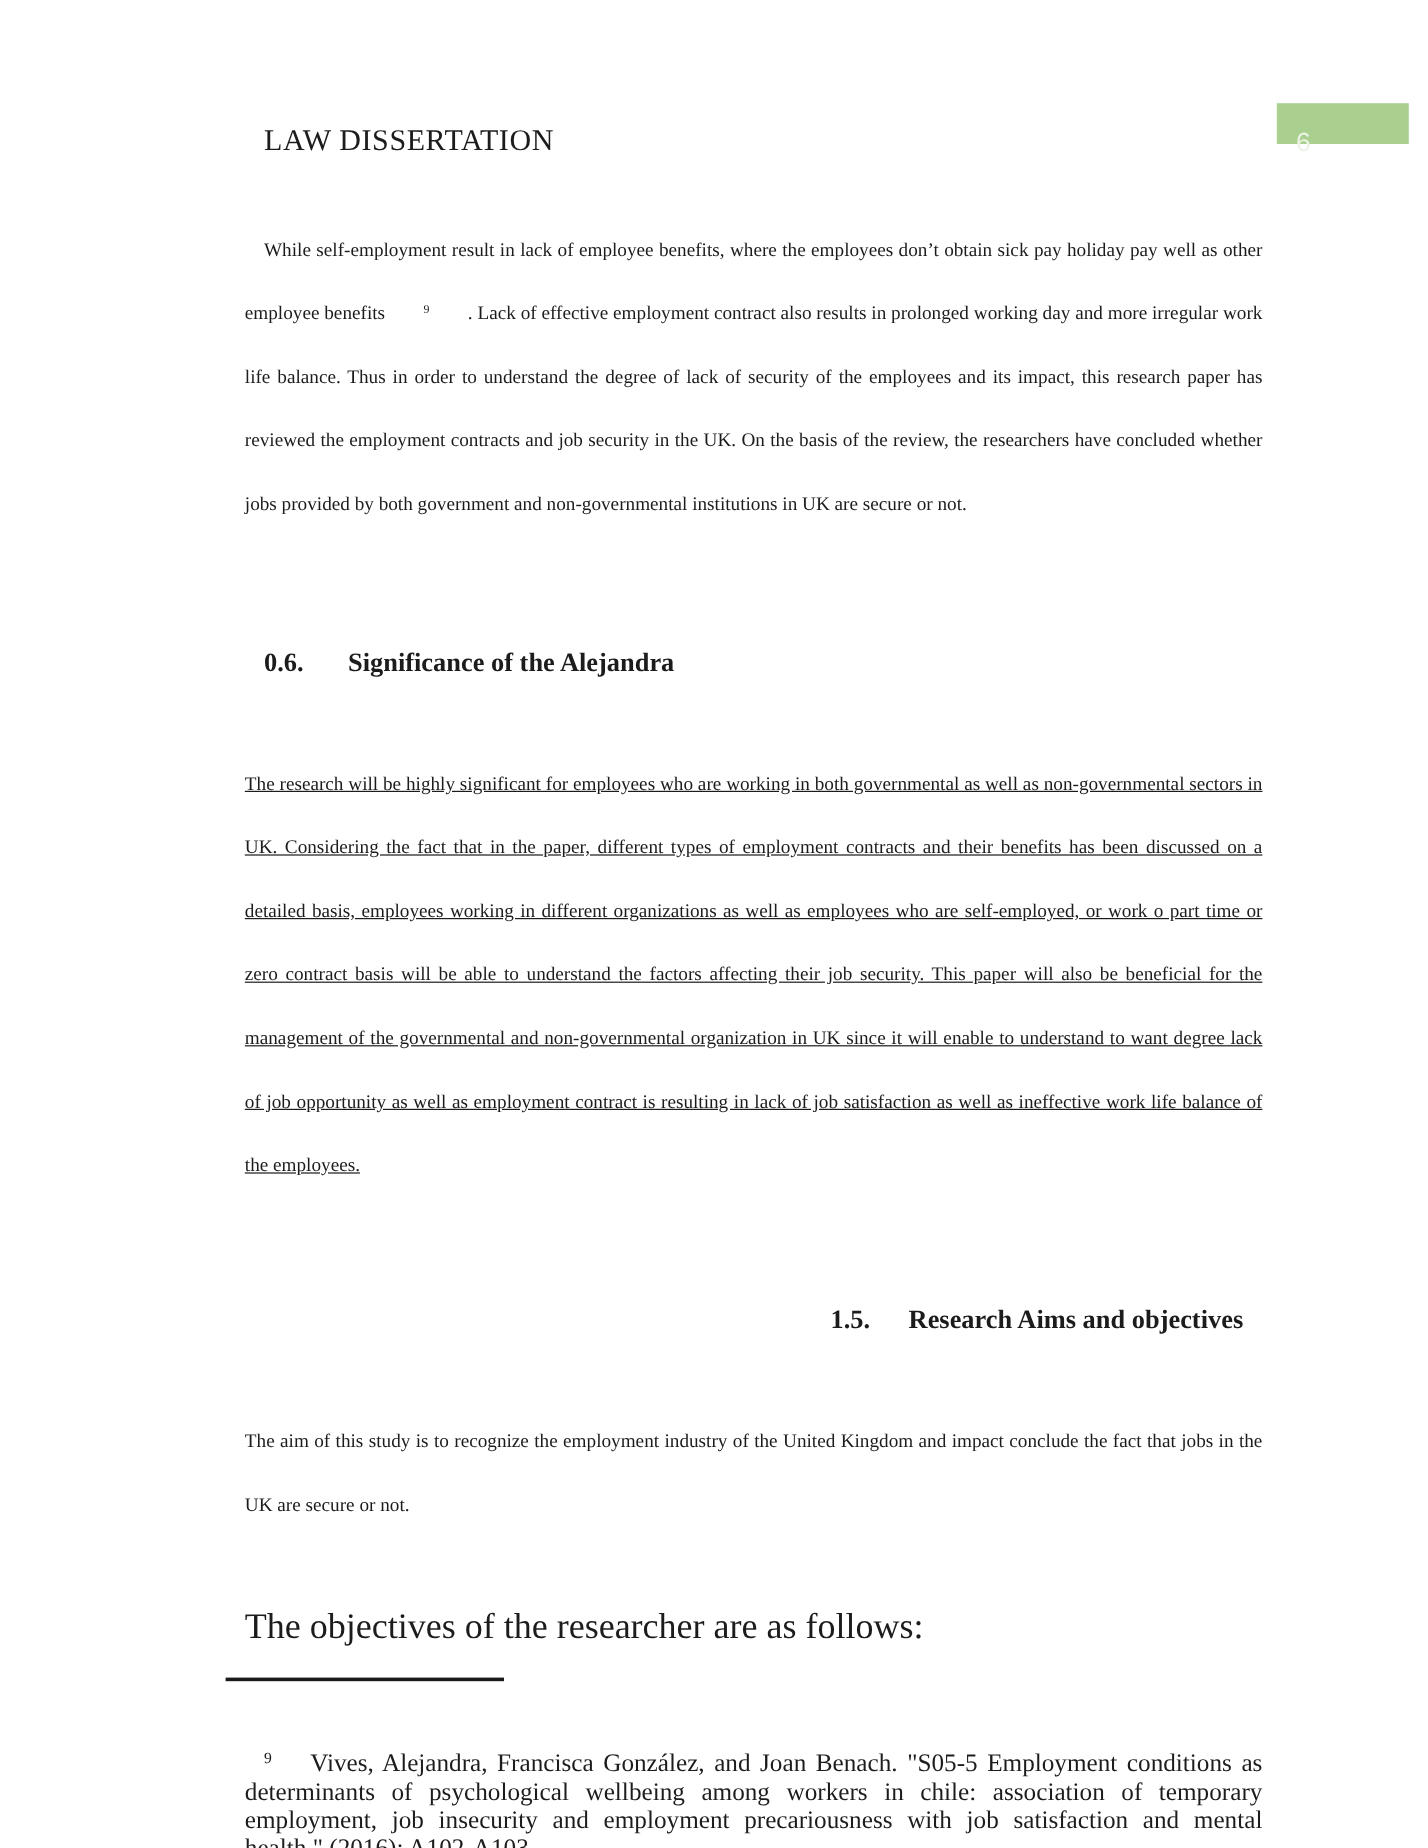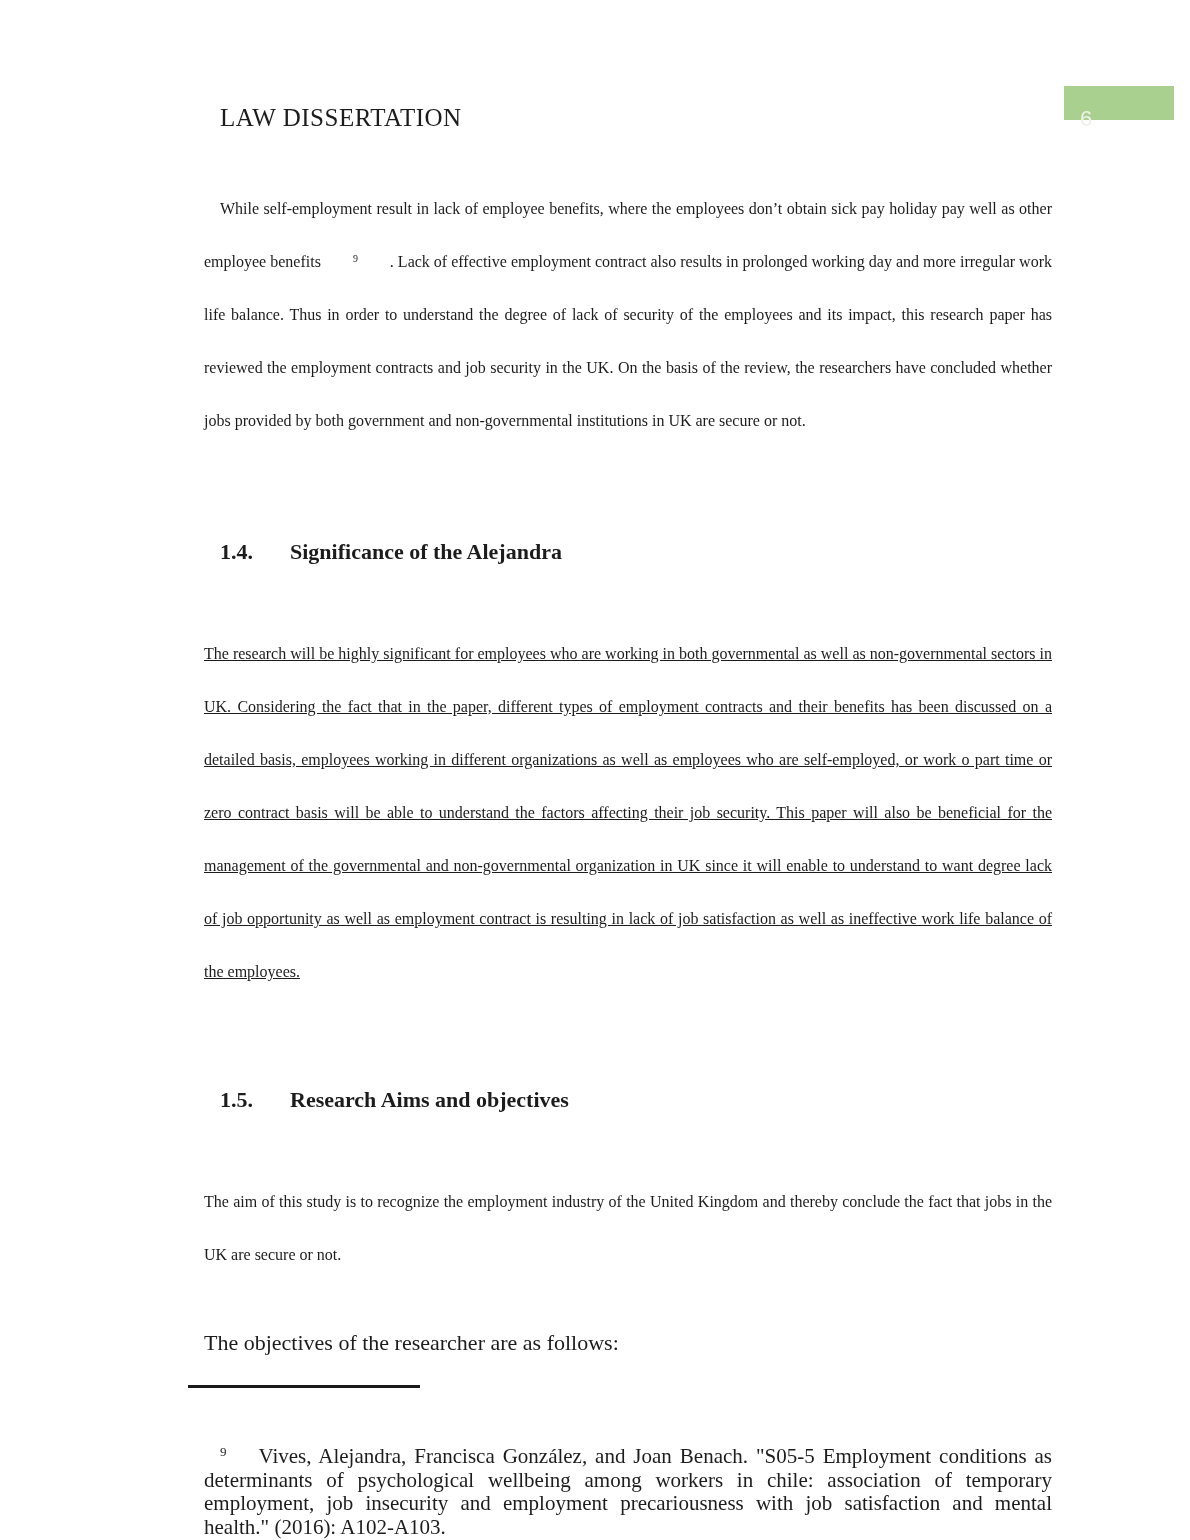--- a/index.html
+++ b/index.html
@@ -60,25 +60,25 @@
     font-weight: bold;
     line-height: 30px;
     margin-top: 42px;
     margin-bottom: 12px;
   }
   .section-heading .sec-num {
     display: inline-block;
     width: 70px;
   }
   #para2 { margin-top: 0; text-decoration: underline; }
-  #heading-1-5 { margin-top: 39px; }
+  #heading-1-5 { margin-top: 39px; text-align: right; }
   .lead-line {
-    font-size: 22px;
+    font-size: 30px;
     line-height: 40px;
-    margin-top: 10px;
+    margin-top: 23px;
   }
   .footnote-separator {
     width: 232px;
     border: none;
     border-top: 3px solid #1a1a1a;
     margin-top: 6px;
     margin-bottom: 9px;
   }
   .footnote {
     font-size: 21px;
@@ -93,27 +93,27 @@
 <div class="page">
 
   <div class="running-header">LAW DISSERTATION</div>
 
   <div class="page-number-badge">6</div>
 
   <div class="content">
 
     <p class="body-para" id="para1"><span>While self-employment result in lack of employee benefits, where the employees don’t obtain sick pay holiday pay well as other employee benefits</span><sup>9</sup><span>. Lack of effective employment contract also results in prolonged working day and more irregular work life balance. Thus in order to understand the degree of lack of security of the employees and its impact, this research paper has reviewed the employment contracts and job security in the UK. On the basis of the review, the researchers have concluded whether jobs provided by both government and non-governmental institutions in UK are secure or not.</span></p>
 
-    <h2 class="section-heading" id="heading-1-4"><span class="sec-num">1.4.</span><span>Significance of the Alejandra</span></h2>
+    <h2 class="section-heading" id="heading-1-4"><span class="sec-num">0.6.</span><span>Significance of the Alejandra</span></h2>
 
     <p class="body-para" id="para2">The research will be highly significant for employees who are working in both governmental as well as non-governmental sectors in UK. Considering the fact that in the paper, different types of employment contracts and their benefits has been discussed on a detailed basis, employees working in different organizations as well as employees who are self-employed, or work o part time  or zero contract basis will be able to understand the factors affecting their job security. This paper will also be beneficial for the management of the governmental and non-governmental organization in UK since it will enable to understand to want degree lack of job opportunity as well as employment contract is resulting in lack of job satisfaction as well as ineffective work life balance of the employees.</p>
 
     <h2 class="section-heading" id="heading-1-5"><span class="sec-num">1.5.</span><span>Research Aims and objectives</span></h2>
 
-    <p class="body-para" id="para3">The aim of this study is to recognize the employment industry of the United Kingdom and thereby conclude the fact that jobs in the UK are secure or not.</p>
+    <p class="body-para" id="para3">The aim of this study is to recognize the employment industry of the United Kingdom and impact conclude the fact that jobs in the UK are secure or not.</p>
 
     <p class="lead-line">The objectives of the researcher are as follows:</p>
 
     <hr class="footnote-separator">
 
     <p class="footnote"><sup>9</sup><span>Vives, Alejandra, Francisca González, and Joan Benach. "S05-5 Employment conditions as determinants of psychological wellbeing among workers in chile: association of temporary employment, job insecurity and employment precariousness with job satisfaction and mental health." (2016): A102-A103.</span></p>
 
   </div>
 </div>
 

